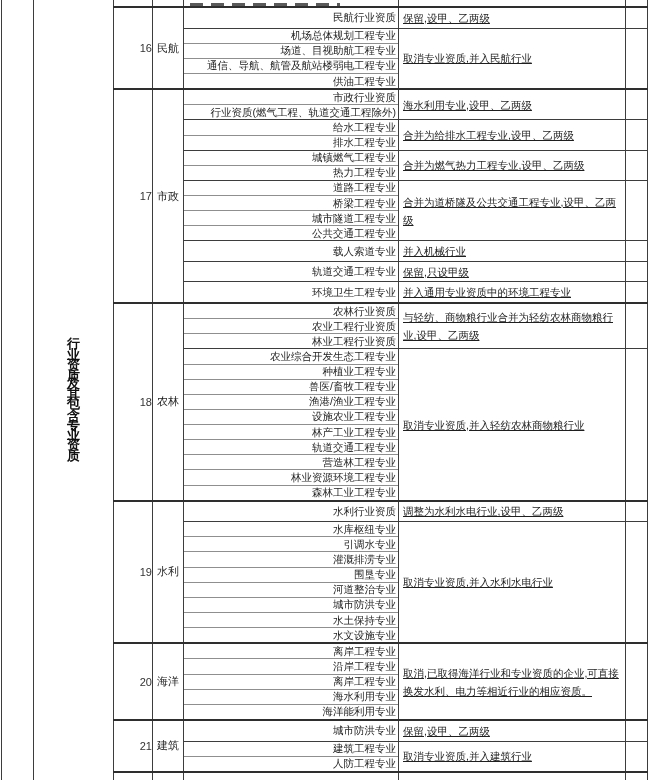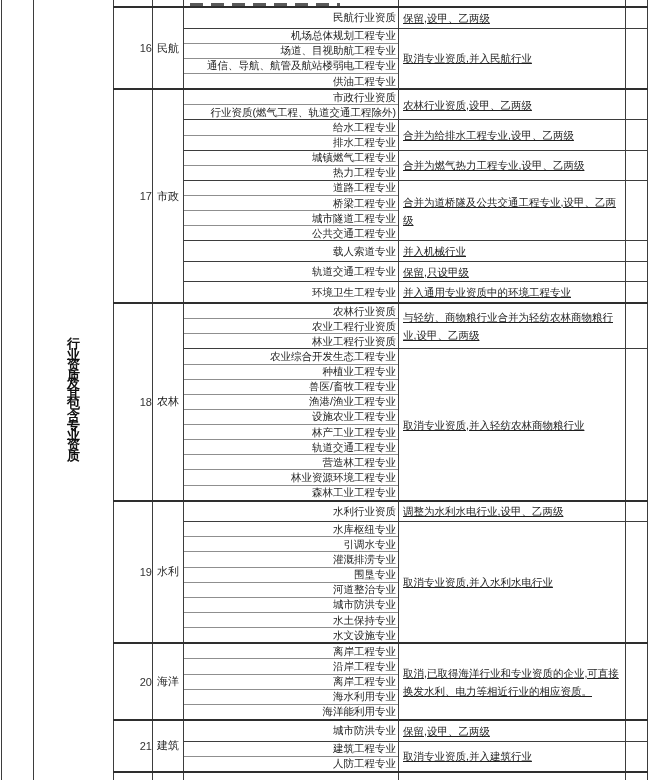--- a/index.html
+++ b/index.html
@@ -101,21 +101,21 @@
             <span>供油工程专业</span>
           </td>
         </tr>
         <tr class="section-start">
           <td class="num" rowspan="13"><span>17</span></td>
           <td class="industry" rowspan="13"><span>市政</span></td>
           <td class="specialty">
             <span>市政行业资质</span>
           </td>
           <td class="disposition" rowspan="2">
-            <span>农林行业资质,设甲、乙两级</span>
+            <span>海水利用专业,设甲、乙两级</span>
           </td>
           <td class="rgutter" rowspan="2"></td>
         </tr>
         <tr class="">
           <td class="specialty">
             <span>行业资质(燃气工程、轨道交通工程除外)</span>
           </td>
         </tr>
         <tr class="group-start">
           <td class="specialty">

